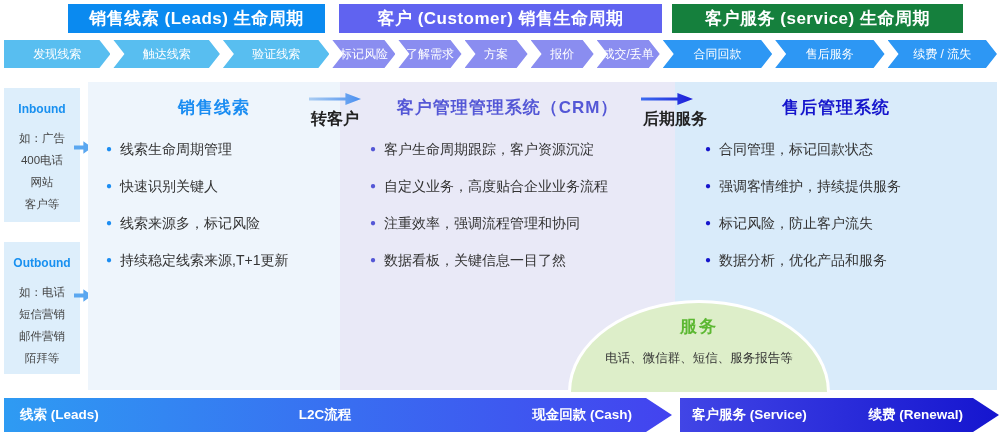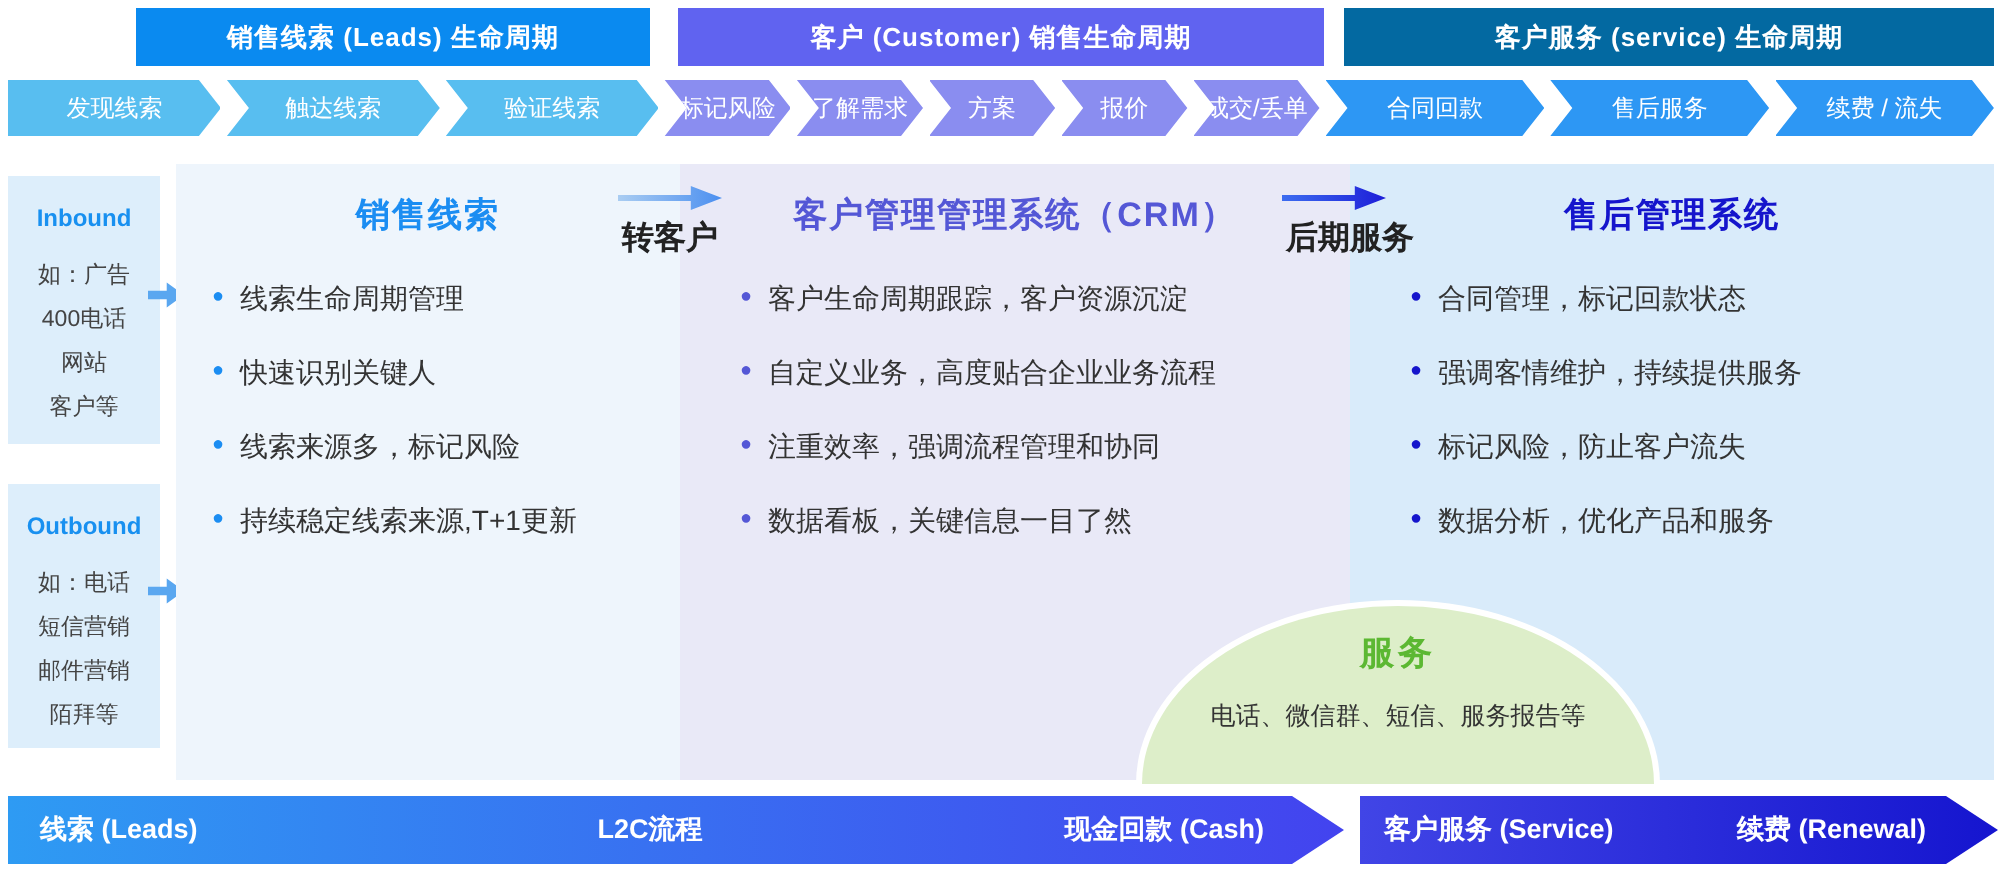--- a/index.html
+++ b/index.html
@@ -2,24 +2,24 @@
 <html><head>
 <meta charset="utf-8">
 <style>
   * { margin:0; padding:0; box-sizing:border-box; }
   html,body { background:#fff; }
   body { font-family:"Liberation Sans","DejaVu Sans",sans-serif; }
   .canvas { position:relative; width:1000px; height:438px; background:#fff; overflow:hidden; }
 
   
   .hseg { position:absolute; top:4px; height:29px; color:#fff; font-weight:bold;
-          font-size:13px; display:flex; align-items:center; justify-content:center; letter-spacing:.5px; }
+          font-size:17px; display:flex; align-items:center; justify-content:center; letter-spacing:.5px; }
   .hseg1 { left:68px;  width:257px; background:#0a8af0; }
   .hseg2 { left:339px; width:323px; background:#6063f0; }
-  .hseg3 { left:672px; width:325px; background:#0369a1; }
+  .hseg3 { left:672px; width:291px; background:#15803d; }
 
   
   .chevrow { position:absolute; left:4px; top:40px; width:993px; height:28px; display:flex; gap:3px; }
   .chev { height:28px; color:#fff; font-size:12px; display:flex; align-items:center; justify-content:center;
           clip-path:polygon(0 0, calc(100% - 11px) 0, 100% 50%, calc(100% - 11px) 100%, 0 100%, 11px 50%); }
   .chev.first { clip-path:polygon(0 0, calc(100% - 11px) 0, 100% 50%, calc(100% - 11px) 100%, 0 100%); }
   .g1 { background:#58bef0; width:108px; }
   .g2 { background:#8a8df0; width:64px; }
   .g3 { background:#2d97f4; width:111px; }
 

